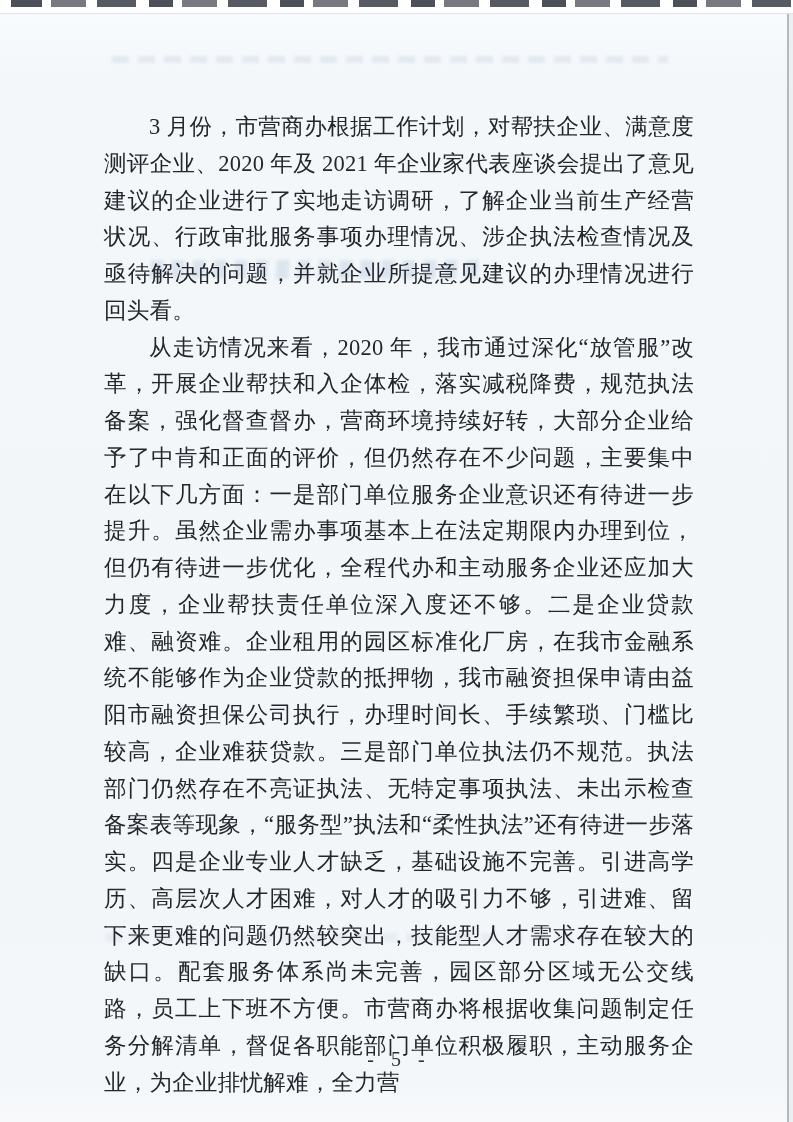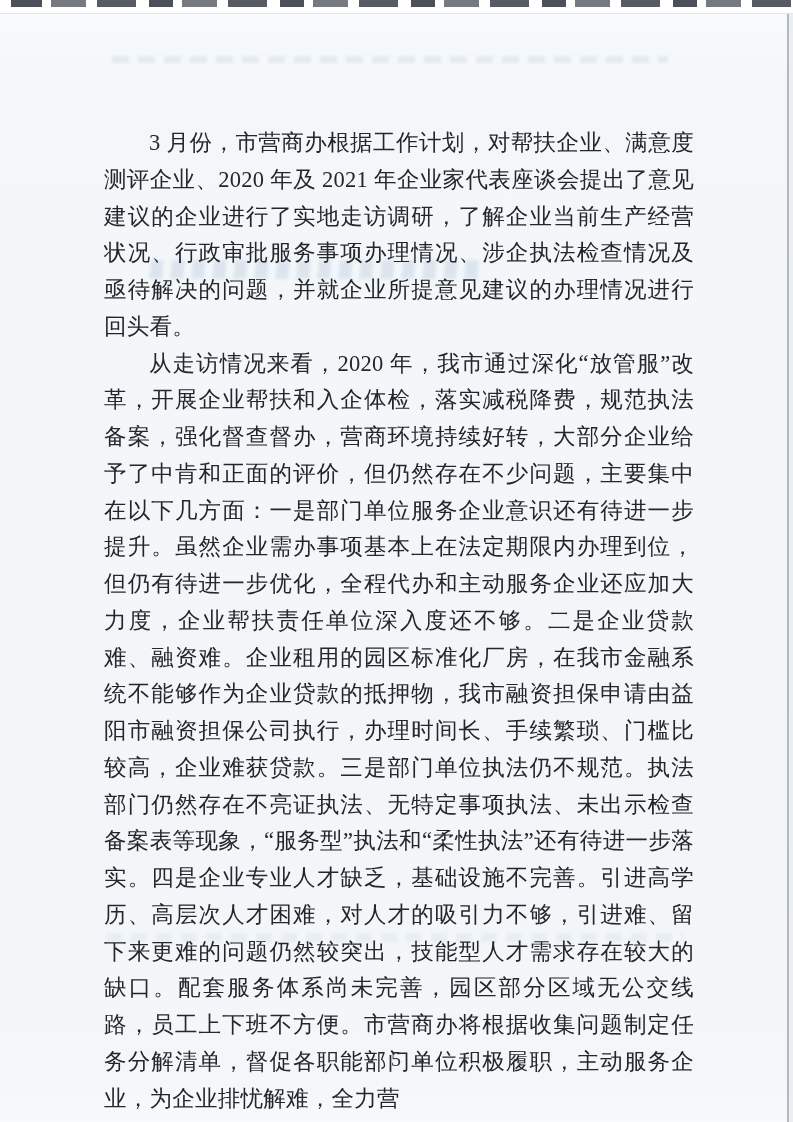--- a/index.html
+++ b/index.html
@@ -82,21 +82,21 @@
     left: 106px; top: 919px; width: 578px; height: 9px;
     background: repeating-linear-gradient(90deg,
       #dde5ee 0 16px, rgba(221,229,238,0) 16px 25px);
     opacity: 0.5;
   }
 
   
   .content {
     position: absolute;
     left: 104px;
-    top: 111px;
+    top: 95px;
     width: 590px;
     color: #23262b;
     font-size: 22.5px;
     line-height: 36.75px;
     letter-spacing: 0.25px;
     text-align: justify;
   }
   .content p {
     margin: 0;
     text-indent: 2em;

